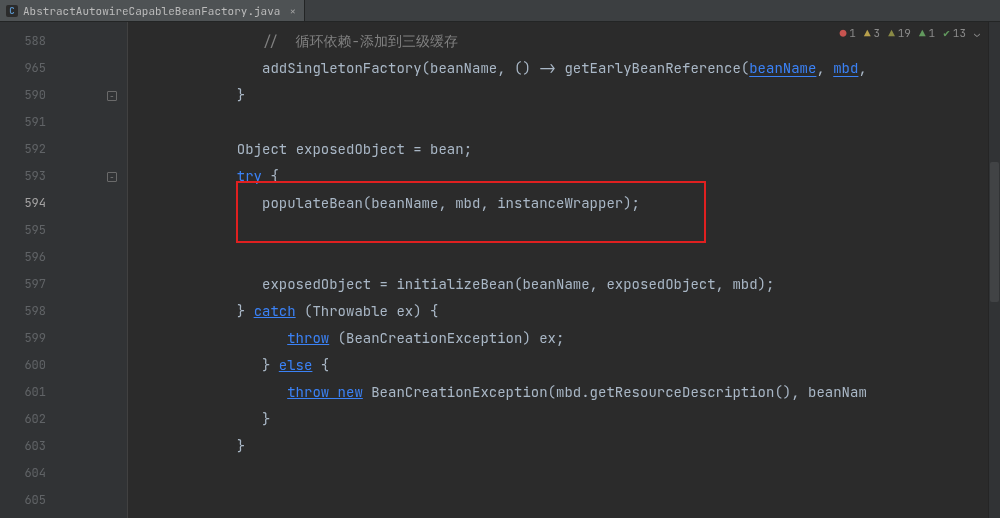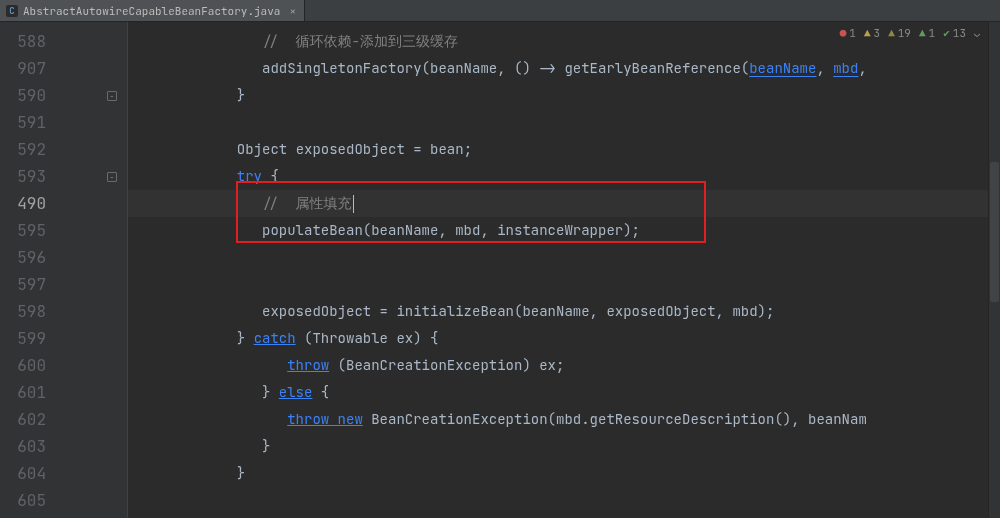--- a/index.html
+++ b/index.html
@@ -52,21 +52,21 @@
   .icon-typo{ color:#62995e; }
   .status .num { color:#8a8a8a; }
   .chevron { color:#8a8a8a;font-size:10px; }
   
   .editor { display:flex; height:calc(518px - 22px); }
   .gutter {
     width:56px;
     background:#313335;
     text-align:right;
     color:#606366;
-    font-size:16px;
+    font-size:12px;
     padding-top:6px;
     user-select:none;
   }
   .gutter div { height:27px; line-height:27px; padding-right:10px; }
   .gutter .cur { color:#a4a3a3; }
   .icons-col {
     width:72px;
     background:#313335;
     border-right:1px solid #414141;
     padding-top:6px;
@@ -144,26 +144,26 @@
       <span class="icon-typo">✔</span>
       <span class="num">13</span>
     </span>
   <span class="chevron">⌄</span>
 </div>
 
 <div class="editor">
 
   <div class="gutter">
     <div>588</div>
-    <div>907</div>
+    <div>965</div>
     <div>590</div>
     <div>591</div>
     <div>592</div>
     <div>593</div>
-    <div class="cur">490</div>
+    <div class="cur">594</div>
     <div>595</div>
     <div>596</div>
     <div>597</div>
     <div>598</div>
     <div>599</div>
     <div>600</div>
     <div>601</div>
     <div>602</div>
     <div>603</div>
     <div>604</div>
@@ -197,21 +197,20 @@
 
   <div class="code">
     <div class="redbox" style="left:108px;top:159px;width:470px;height:62px;"></div>
 
     <div class="line"><span>               </span><span class="cm">//  循环依赖-添加到三级缓存</span></div>
     <div class="line"><span>               </span><span class="id">addSingletonFactory(beanName, () -&gt; getEarlyBeanReference(</span><span class="param-und">beanName</span><span class="id">, </span><span class="param-und">mbd</span><span class="id">,</span></div>
     <div class="line"><span>            </span><span class="id">}</span></div>
     <div class="line"></div>
     <div class="line"><span>            </span><span class="id">Object </span><span class="und">exposedObject</span><span class="id"> = bean;</span></div>
     <div class="line"><span>            </span><span class="kw">try</span><span class="id"> {</span></div>
-    <div class="line hl-line"><span>               </span><span class="cm">//  属性填充</span><span class="caret"></span></div>
     <div class="line"><span>               </span><span class="id">populateBean(beanName, mbd, </span><span class="und">instanceWrapper</span><span class="id">);</span></div>
     <div class="line"></div>
     <div class="line"><span>               </span></div>
     <div class="line"><span>               </span><span class="und">exposedObject</span><span class="id"> = initializeBean(beanName, </span><span class="und">exposedObject</span><span class="id">, mbd);</span></div>
     <div class="line"><span>            </span><span class="id">} </span><span class="kw">catch</span><span class="id"> (Throwable ex) {</span></div>
     <div class="line"><span>                  </span><span class="kw">throw</span><span class="id"> (BeanCreationException) ex;</span></div>
     <div class="line"><span>               </span><span class="id">} </span><span class="kw">else</span><span class="id"> {</span></div>
     <div class="line"><span>                  </span><span class="kw">throw new</span><span class="id"> BeanCreationException(mbd.getResourceDescription(), beanNam</span></div>
     <div class="line"><span>               </span><span class="id">}</span></div>
     <div class="line"><span>            </span><span class="id">}</span></div>

